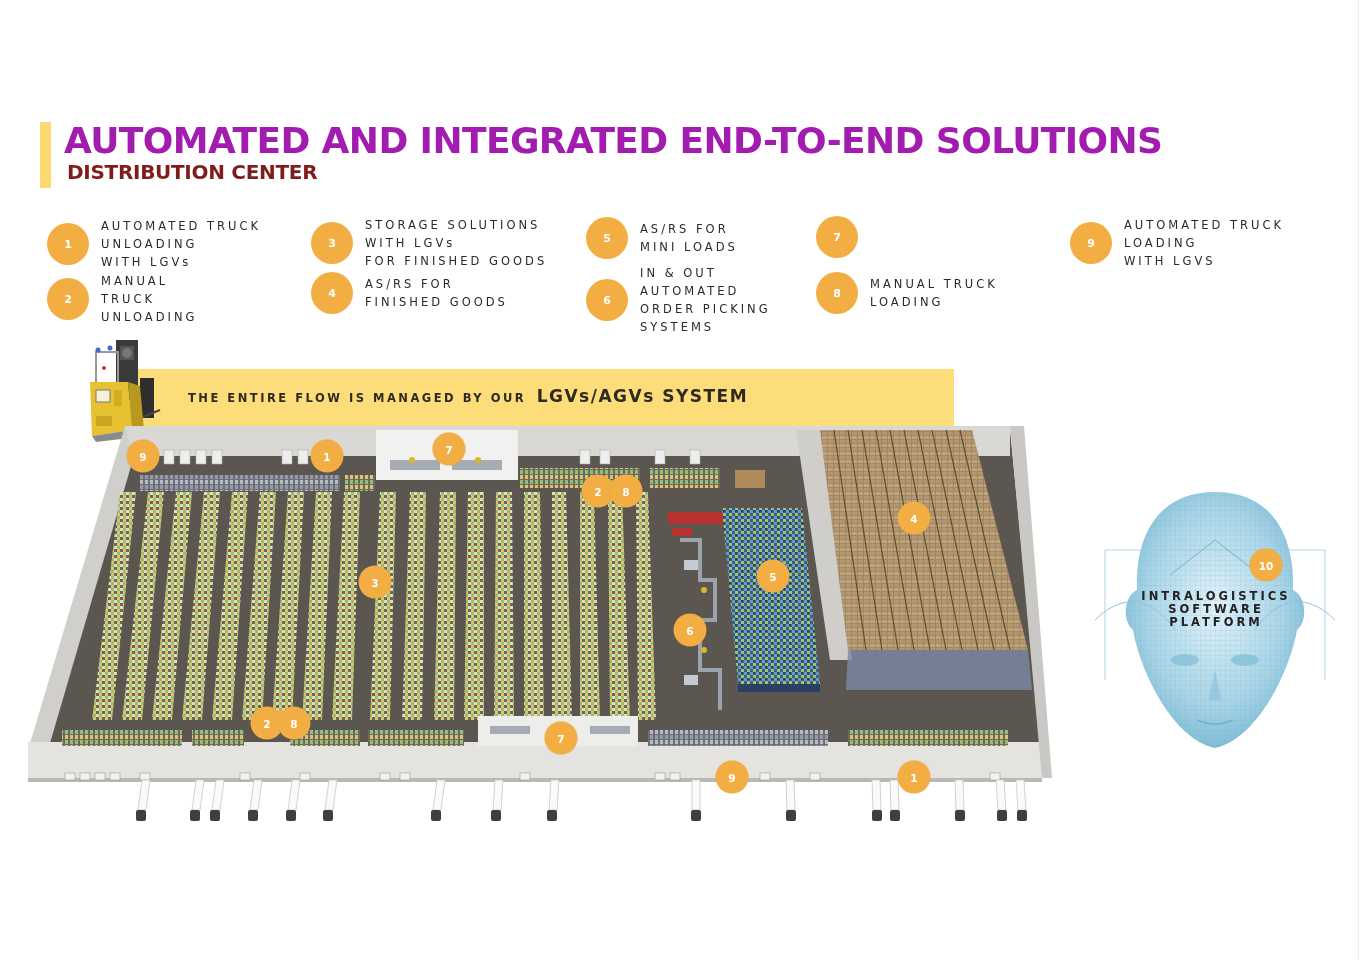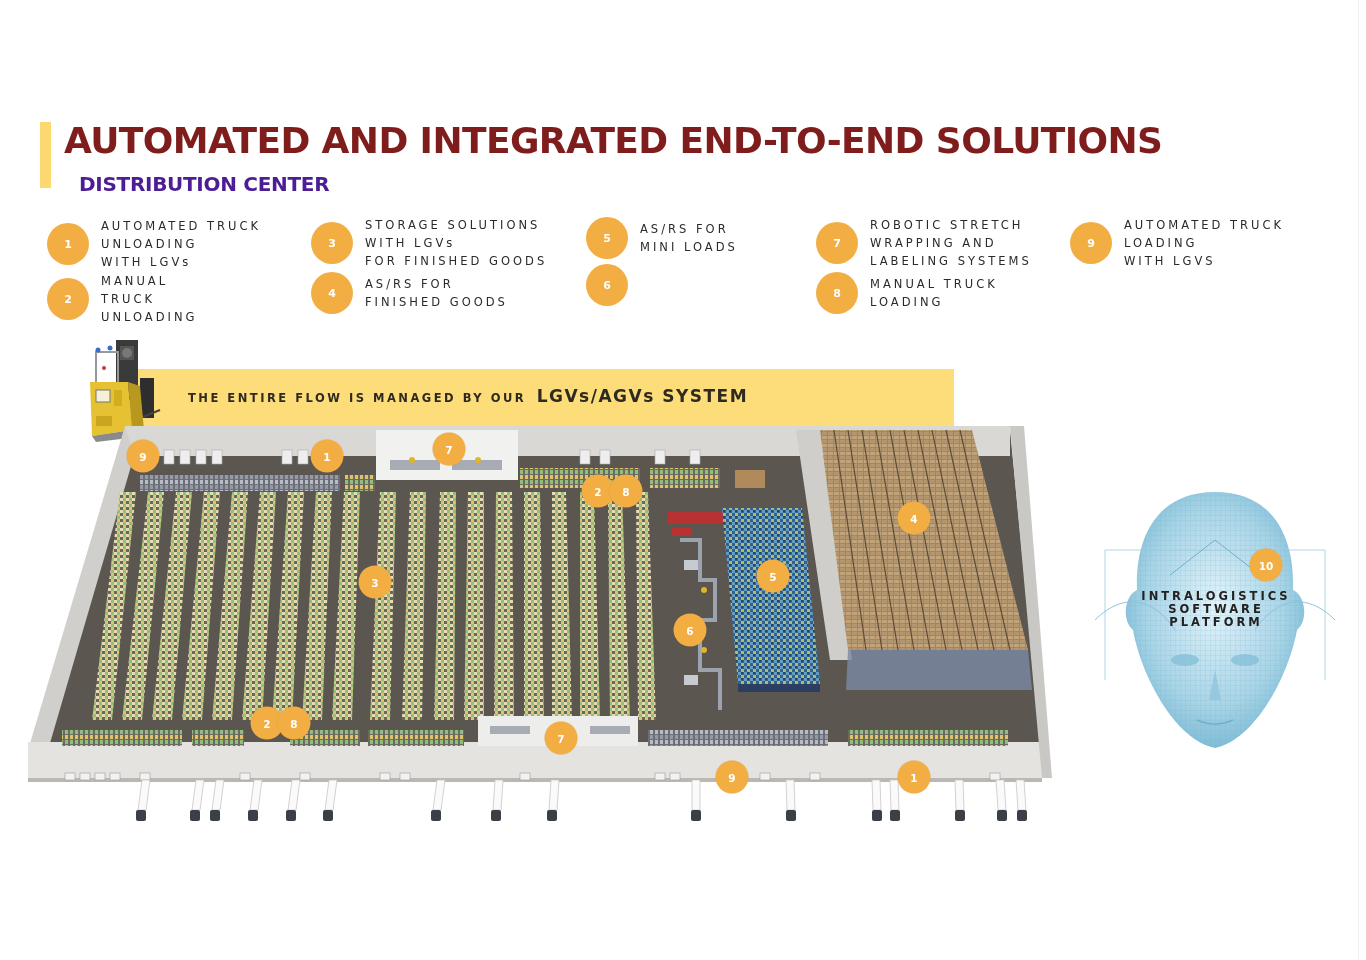--- a/index.html
+++ b/index.html
@@ -9,27 +9,27 @@
     font-family: "DejaVu Sans", "Liberation Sans", sans-serif;
     color: #262626;
   }
   .page-edge { position: absolute; left: 1358px; top: 0; width: 1px; height: 960px; background: #eeeeee; }
 
   
   .accent-bar { position: absolute; left: 40px; top: 122px; width: 11px; height: 66px; background: #fbd970; }
   .title {
     position: absolute; left: 64px; top: 120px; margin: 0;
     font-family: "DejaVu Sans", sans-serif; font-weight: bold;
-    font-size: 36px; letter-spacing: -0.6px; color: #7f1d1d; white-space: nowrap;
+    font-size: 36px; letter-spacing: -0.6px; color: #a21caf; white-space: nowrap;
     transform: scaleX(1.0); transform-origin: left top;
   }
   .subtitle {
-    position: absolute; left: 67px; top: 160px; margin: 12px;
+    position: absolute; left: 67px; top: 160px; margin: 0;
     font-family: "DejaVu Sans", sans-serif; font-weight: bold;
-    font-size: 20px; letter-spacing: -0.3px; color: #4c1d95; white-space: nowrap;
+    font-size: 20px; letter-spacing: -0.3px; color: #7f1d1d; white-space: nowrap;
   }
 
   
   .legend-item { position: absolute; display: flex; align-items: center; }
   .badge {
     width: 42px; height: 42px; border-radius: 50%; background: #f2ae43;
     color: #ffffff; font-size: 11px; font-weight: bold;
     display: flex; align-items: center; justify-content: center; flex: none;
   }
   .legend-text {
@@ -103,26 +103,27 @@
     <div class="legend-text">AS/RS FOR
 FINISHED GOODS</div>
   </div>
   <div class="legend-item" style="left:586px; top:217px;">
     <div class="badge">5</div>
     <div class="legend-text">AS/RS FOR
 MINI LOADS</div>
   </div>
   <div class="legend-item" style="left:586px; top:264px;">
     <div class="badge">6</div>
+    <div class="legend-text">IN &amp; OUT
+AUTOMATED
+ORDER PICKING
+SYSTEMS</div>
   </div>
   <div class="legend-item" style="left:816px; top:216px;">
     <div class="badge">7</div>
-    <div class="legend-text">ROBOTIC STRETCH
-WRAPPING AND
-LABELING SYSTEMS</div>
   </div>
   <div class="legend-item" style="left:816px; top:272px;">
     <div class="badge">8</div>
     <div class="legend-text">MANUAL TRUCK
 LOADING</div>
   </div>
   <div class="legend-item" style="left:1070px; top:216px;">
     <div class="badge">9</div>
     <div class="legend-text">AUTOMATED TRUCK
 LOADING

